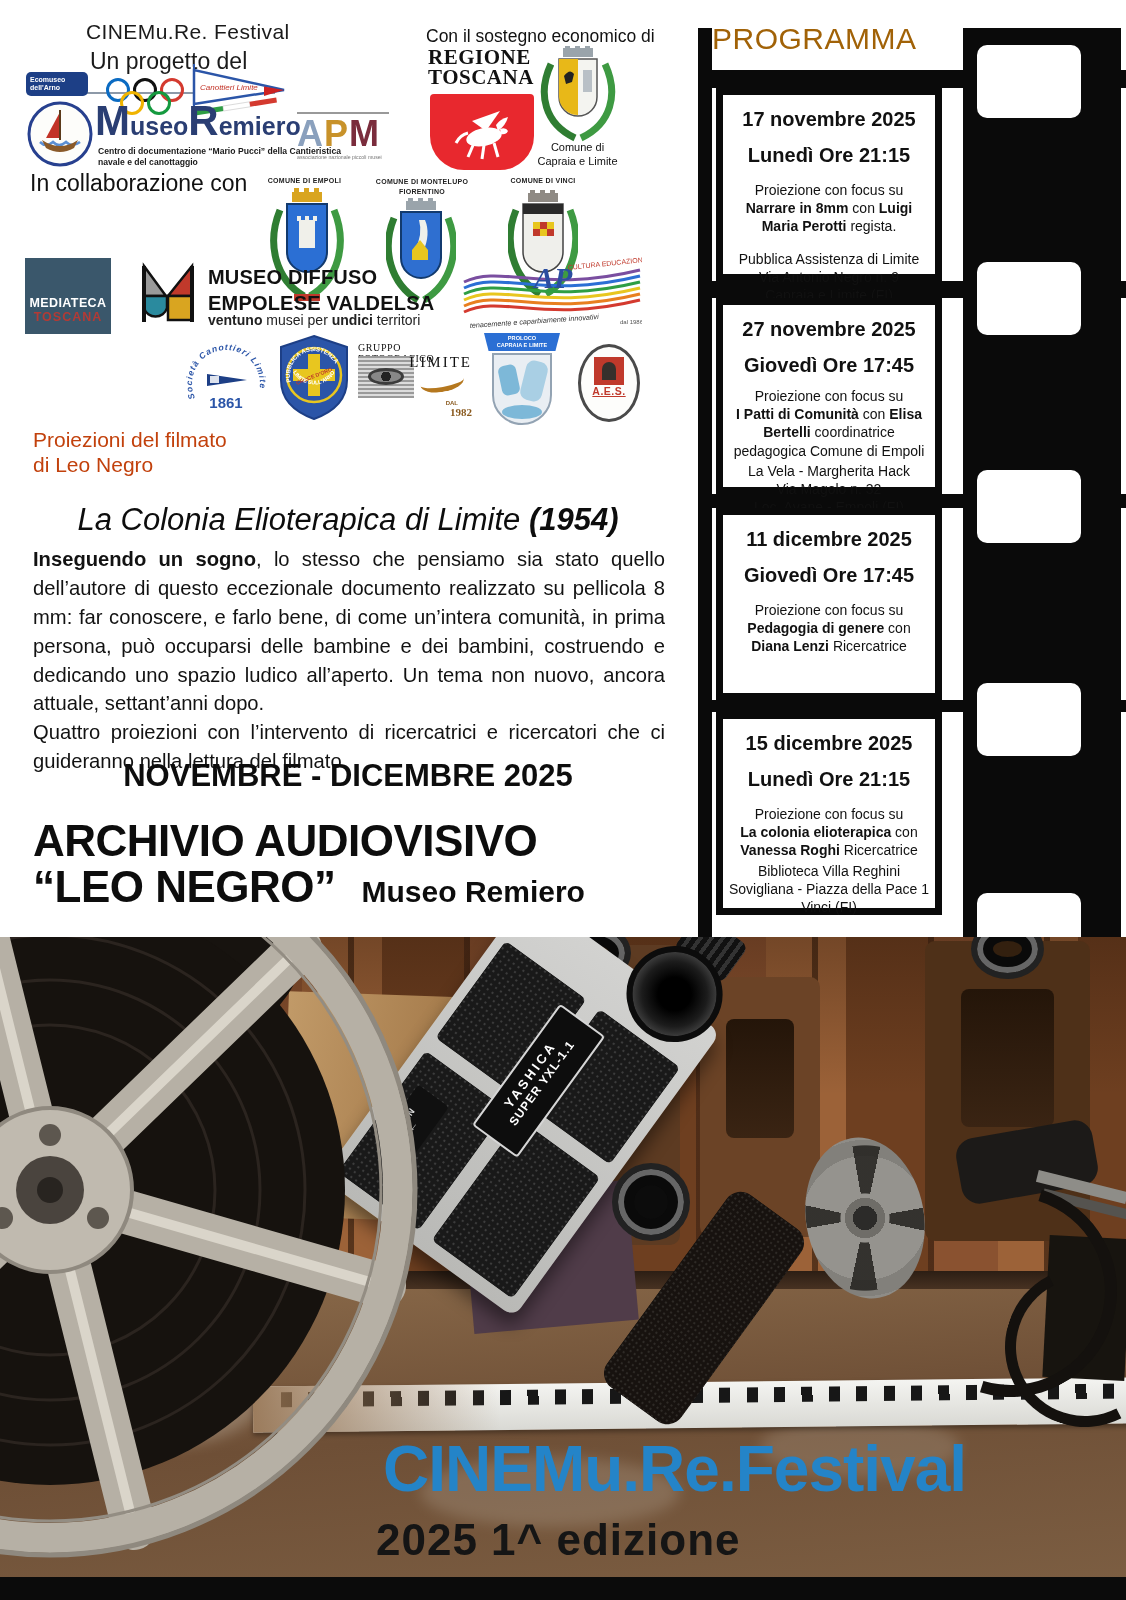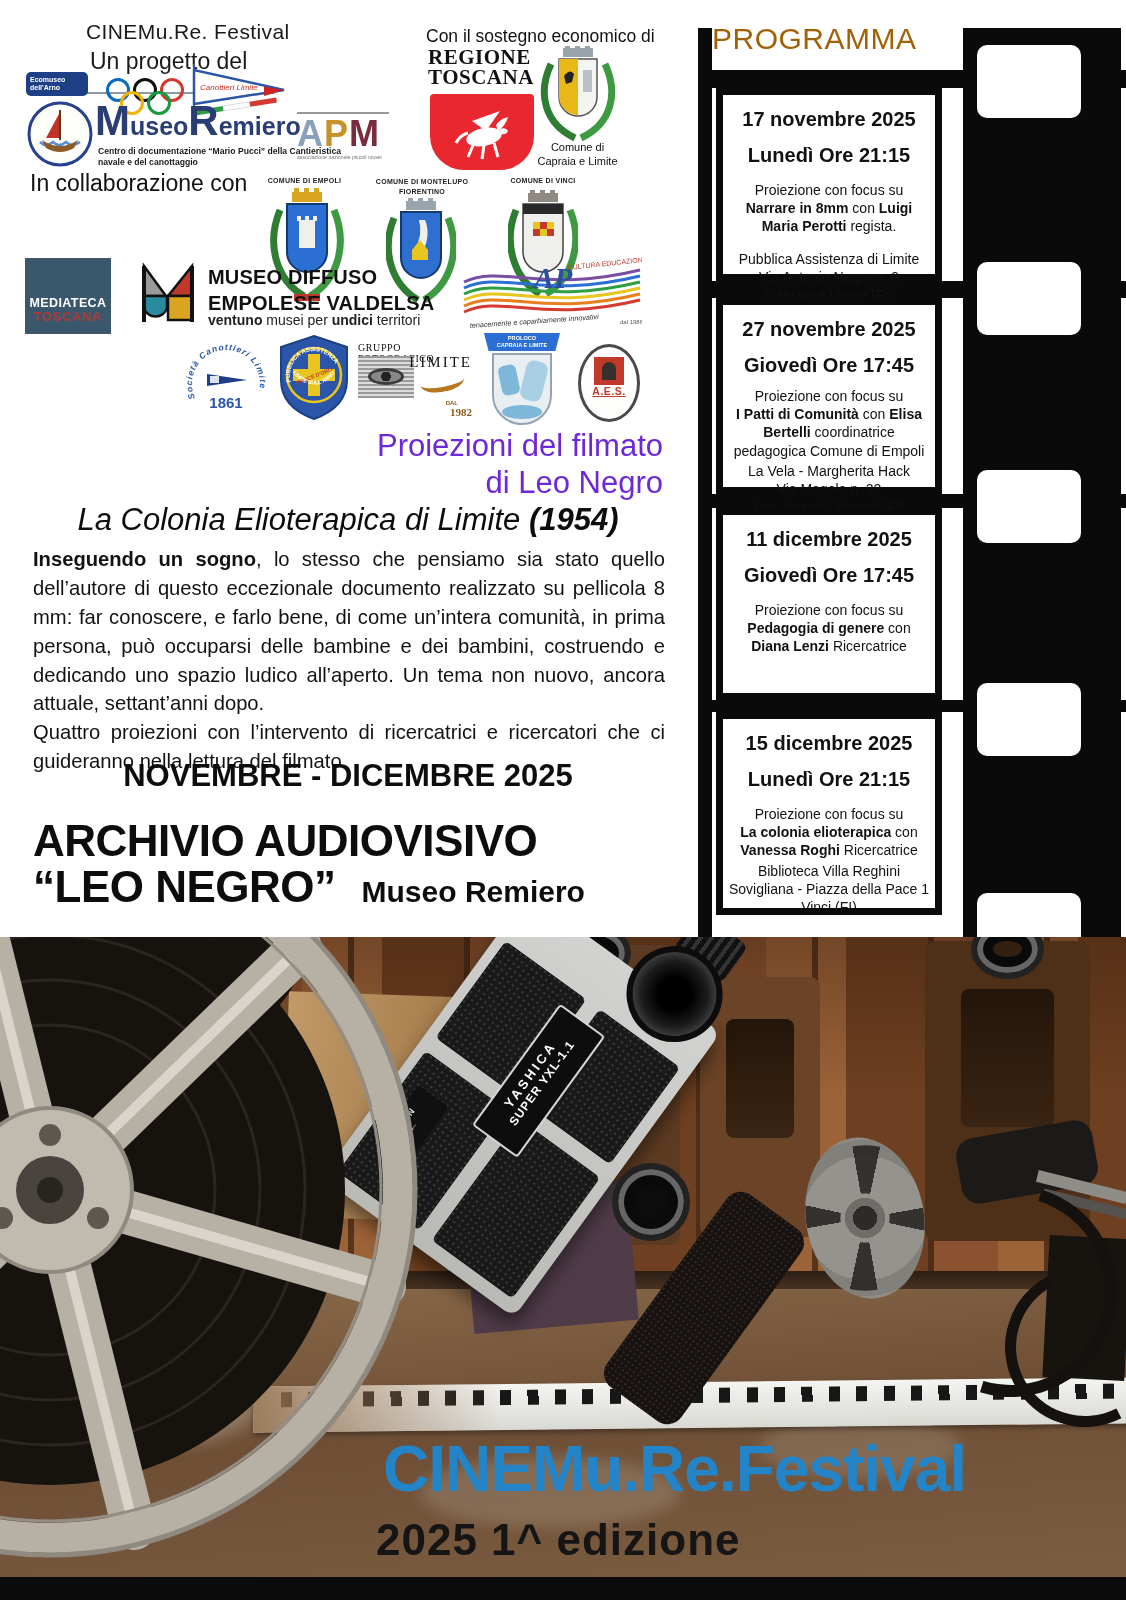--- a/index.html
+++ b/index.html
@@ -68,21 +68,21 @@
   .proloco .b3{position:absolute;left:8px;bottom:4px;width:40px;height:14px;background:#7db8d8;border-radius:50%;}
 
   
   .aes{left:578px;top:344px;width:62px;height:78px;border:3px solid #4a4a4a;border-radius:50%;
        display:flex;flex-direction:column;align-items:center;padding-top:10px;background:#fdfdfb;}
   .aes .sq{width:30px;height:28px;background:#c0392b;position:relative;}
   .aes .head{position:absolute;left:8px;top:5px;width:14px;height:18px;background:#36302c;border-radius:7px 7px 0 0;}
   .aes .txt{font-size:10.5px;font-weight:bold;color:#c0392b;letter-spacing:.5px;text-decoration:underline;}
 
   
-  .main-title{left:33px;top:428px;width:630px;text-align:right;font-size:31px;line-height:1.18;color:#6d28d9;}
+  .main-title{left:33px;top:428px;width:630px;text-align:left;font-size:21px;line-height:1.18;color:#c2410c;}
   .main-sub{left:33px;top:502px;width:630px;text-align:center;font-size:31px;font-style:italic;color:#0d0d0d;}
   .body-par{left:33px;top:545px;width:632px;font-size:20.2px;line-height:1.43;text-align:justify;color:#121212;}
   .period{left:33px;top:758px;width:630px;text-align:center;font-size:31px;font-weight:bold;color:#0d0d0d;}
   .arch1{left:33px;top:816px;font-size:44px;font-weight:bold;letter-spacing:-.5px;color:#0d0d0d;}
   .arch2{left:33px;top:862px;display:flex;align-items:baseline;gap:26px;color:#0d0d0d;}
   .arch2 .big{font-size:44px;font-weight:bold;letter-spacing:-.5px;}
   .arch2 .small{font-size:30px;font-weight:bold;}
 
   
   .rail{left:698px;top:28px;width:14px;height:909px;background:#0a0a0a;}

